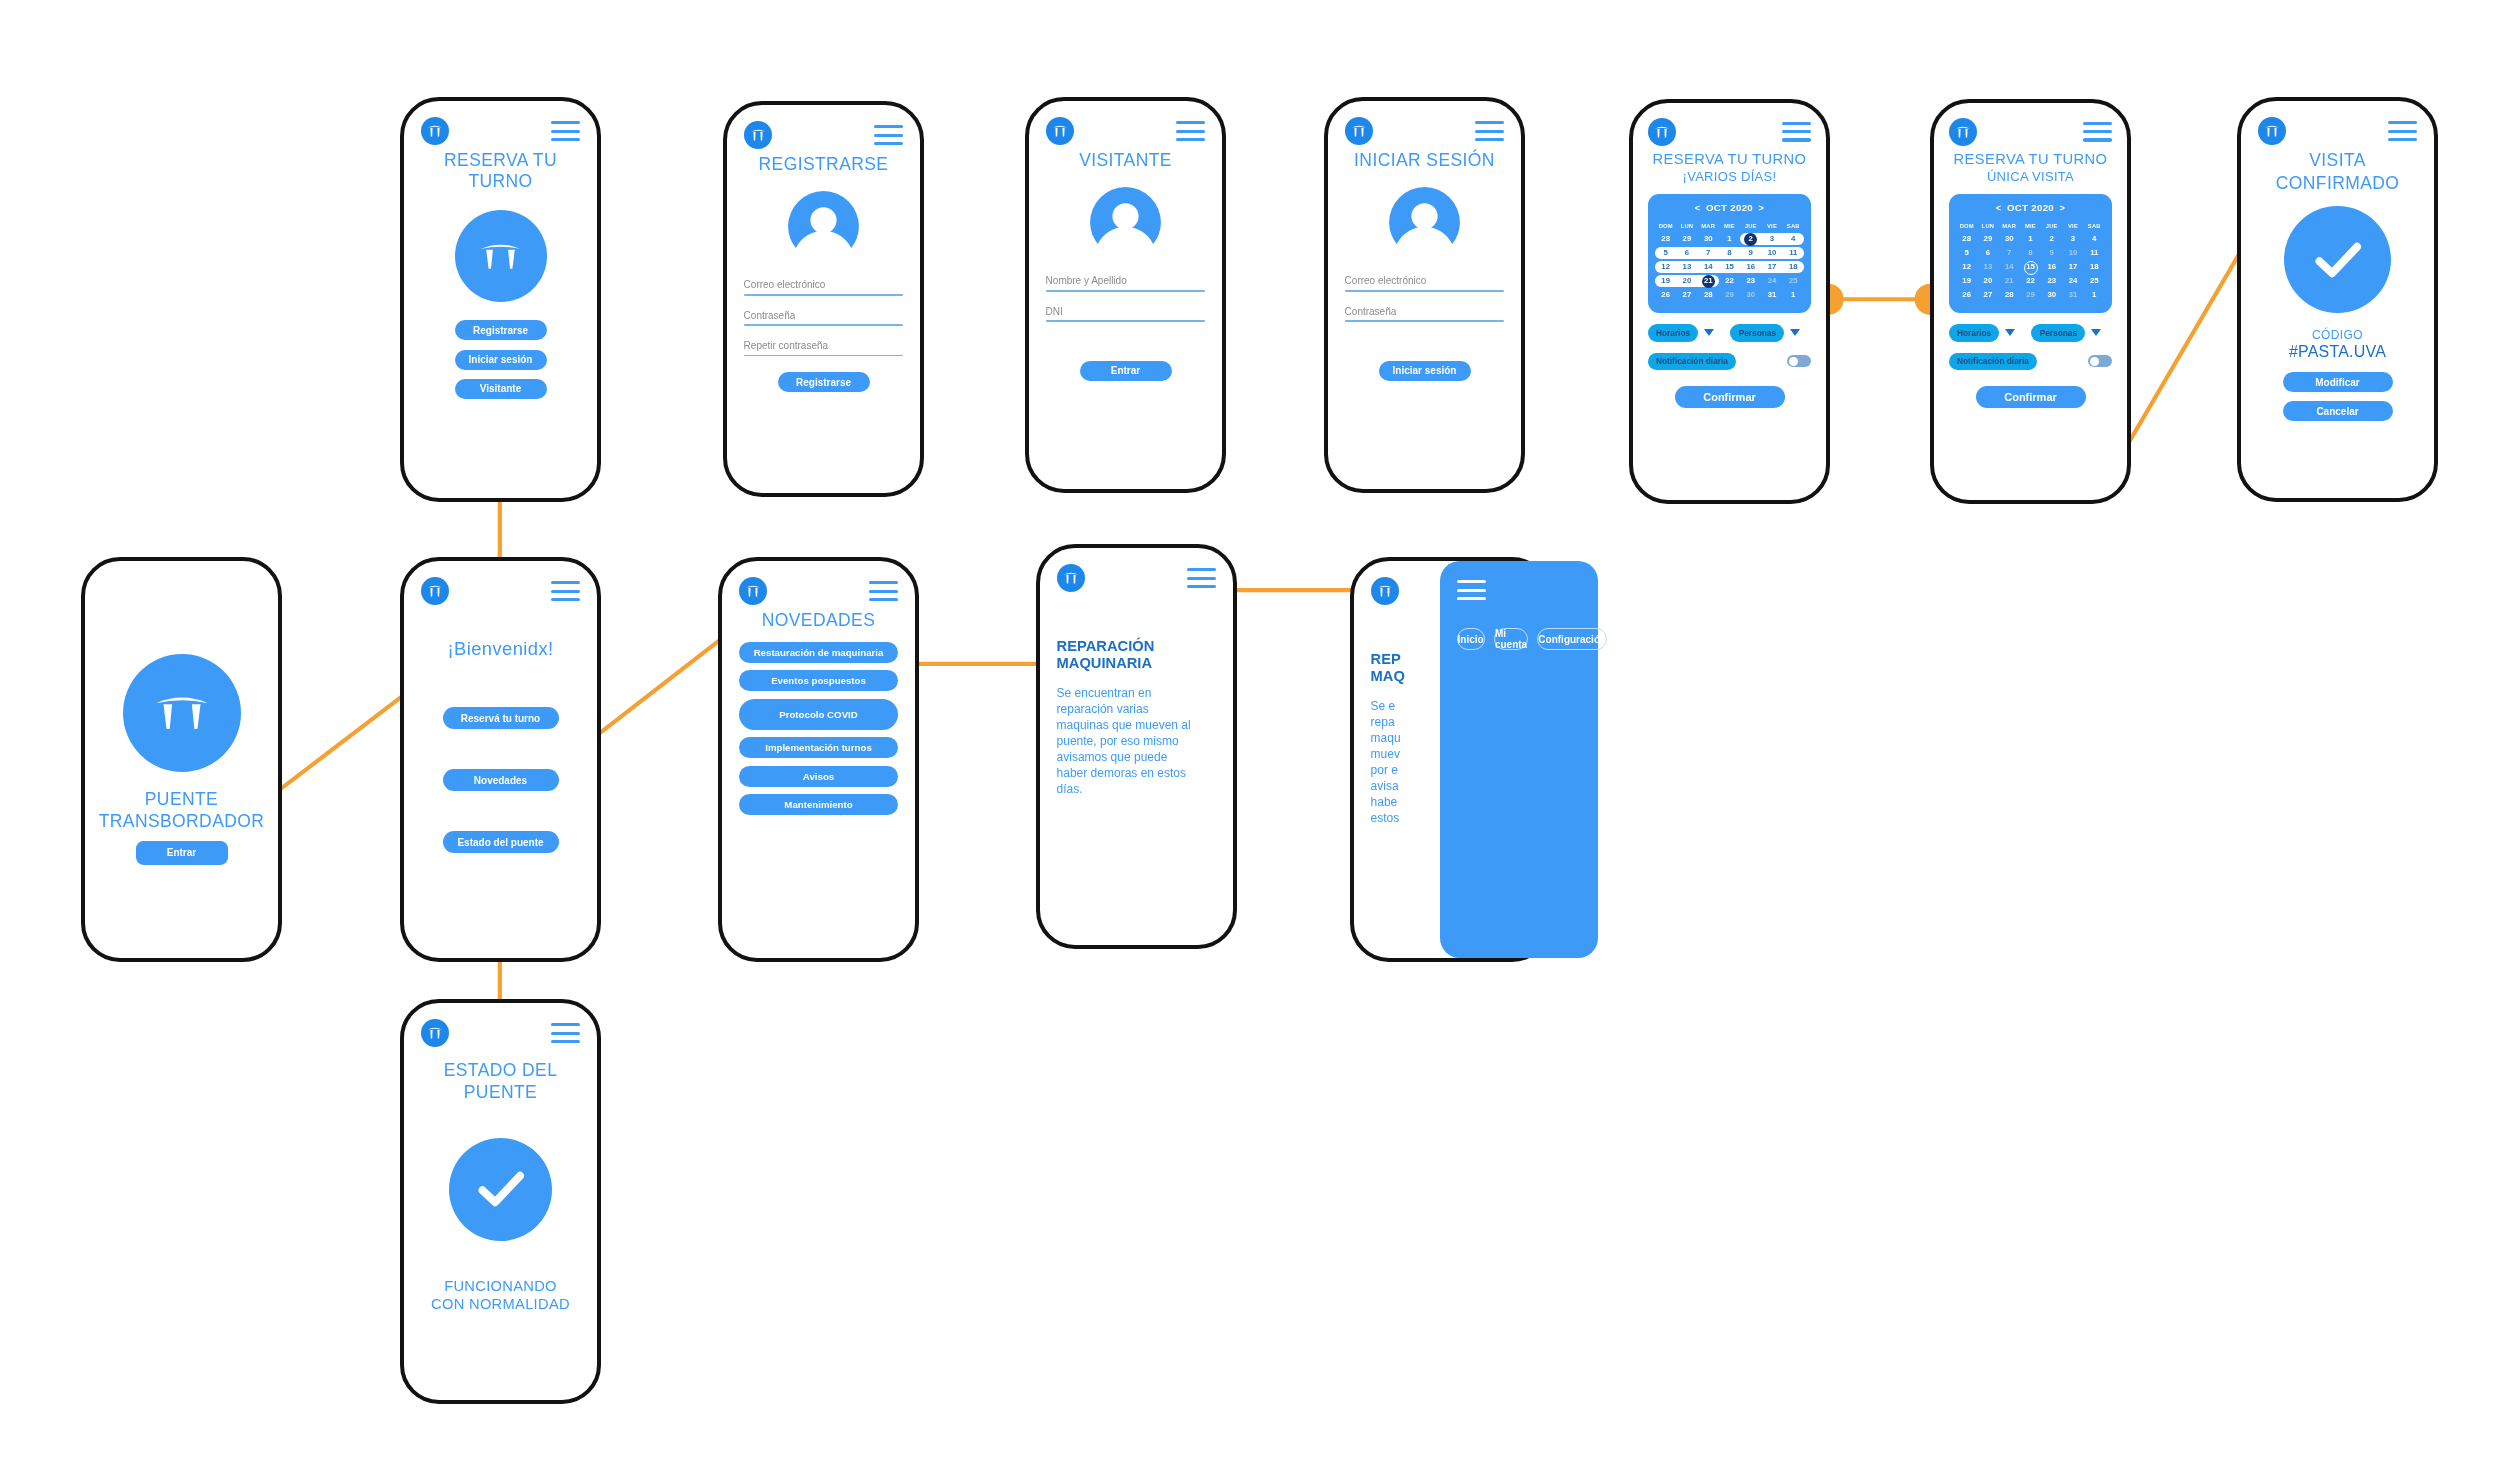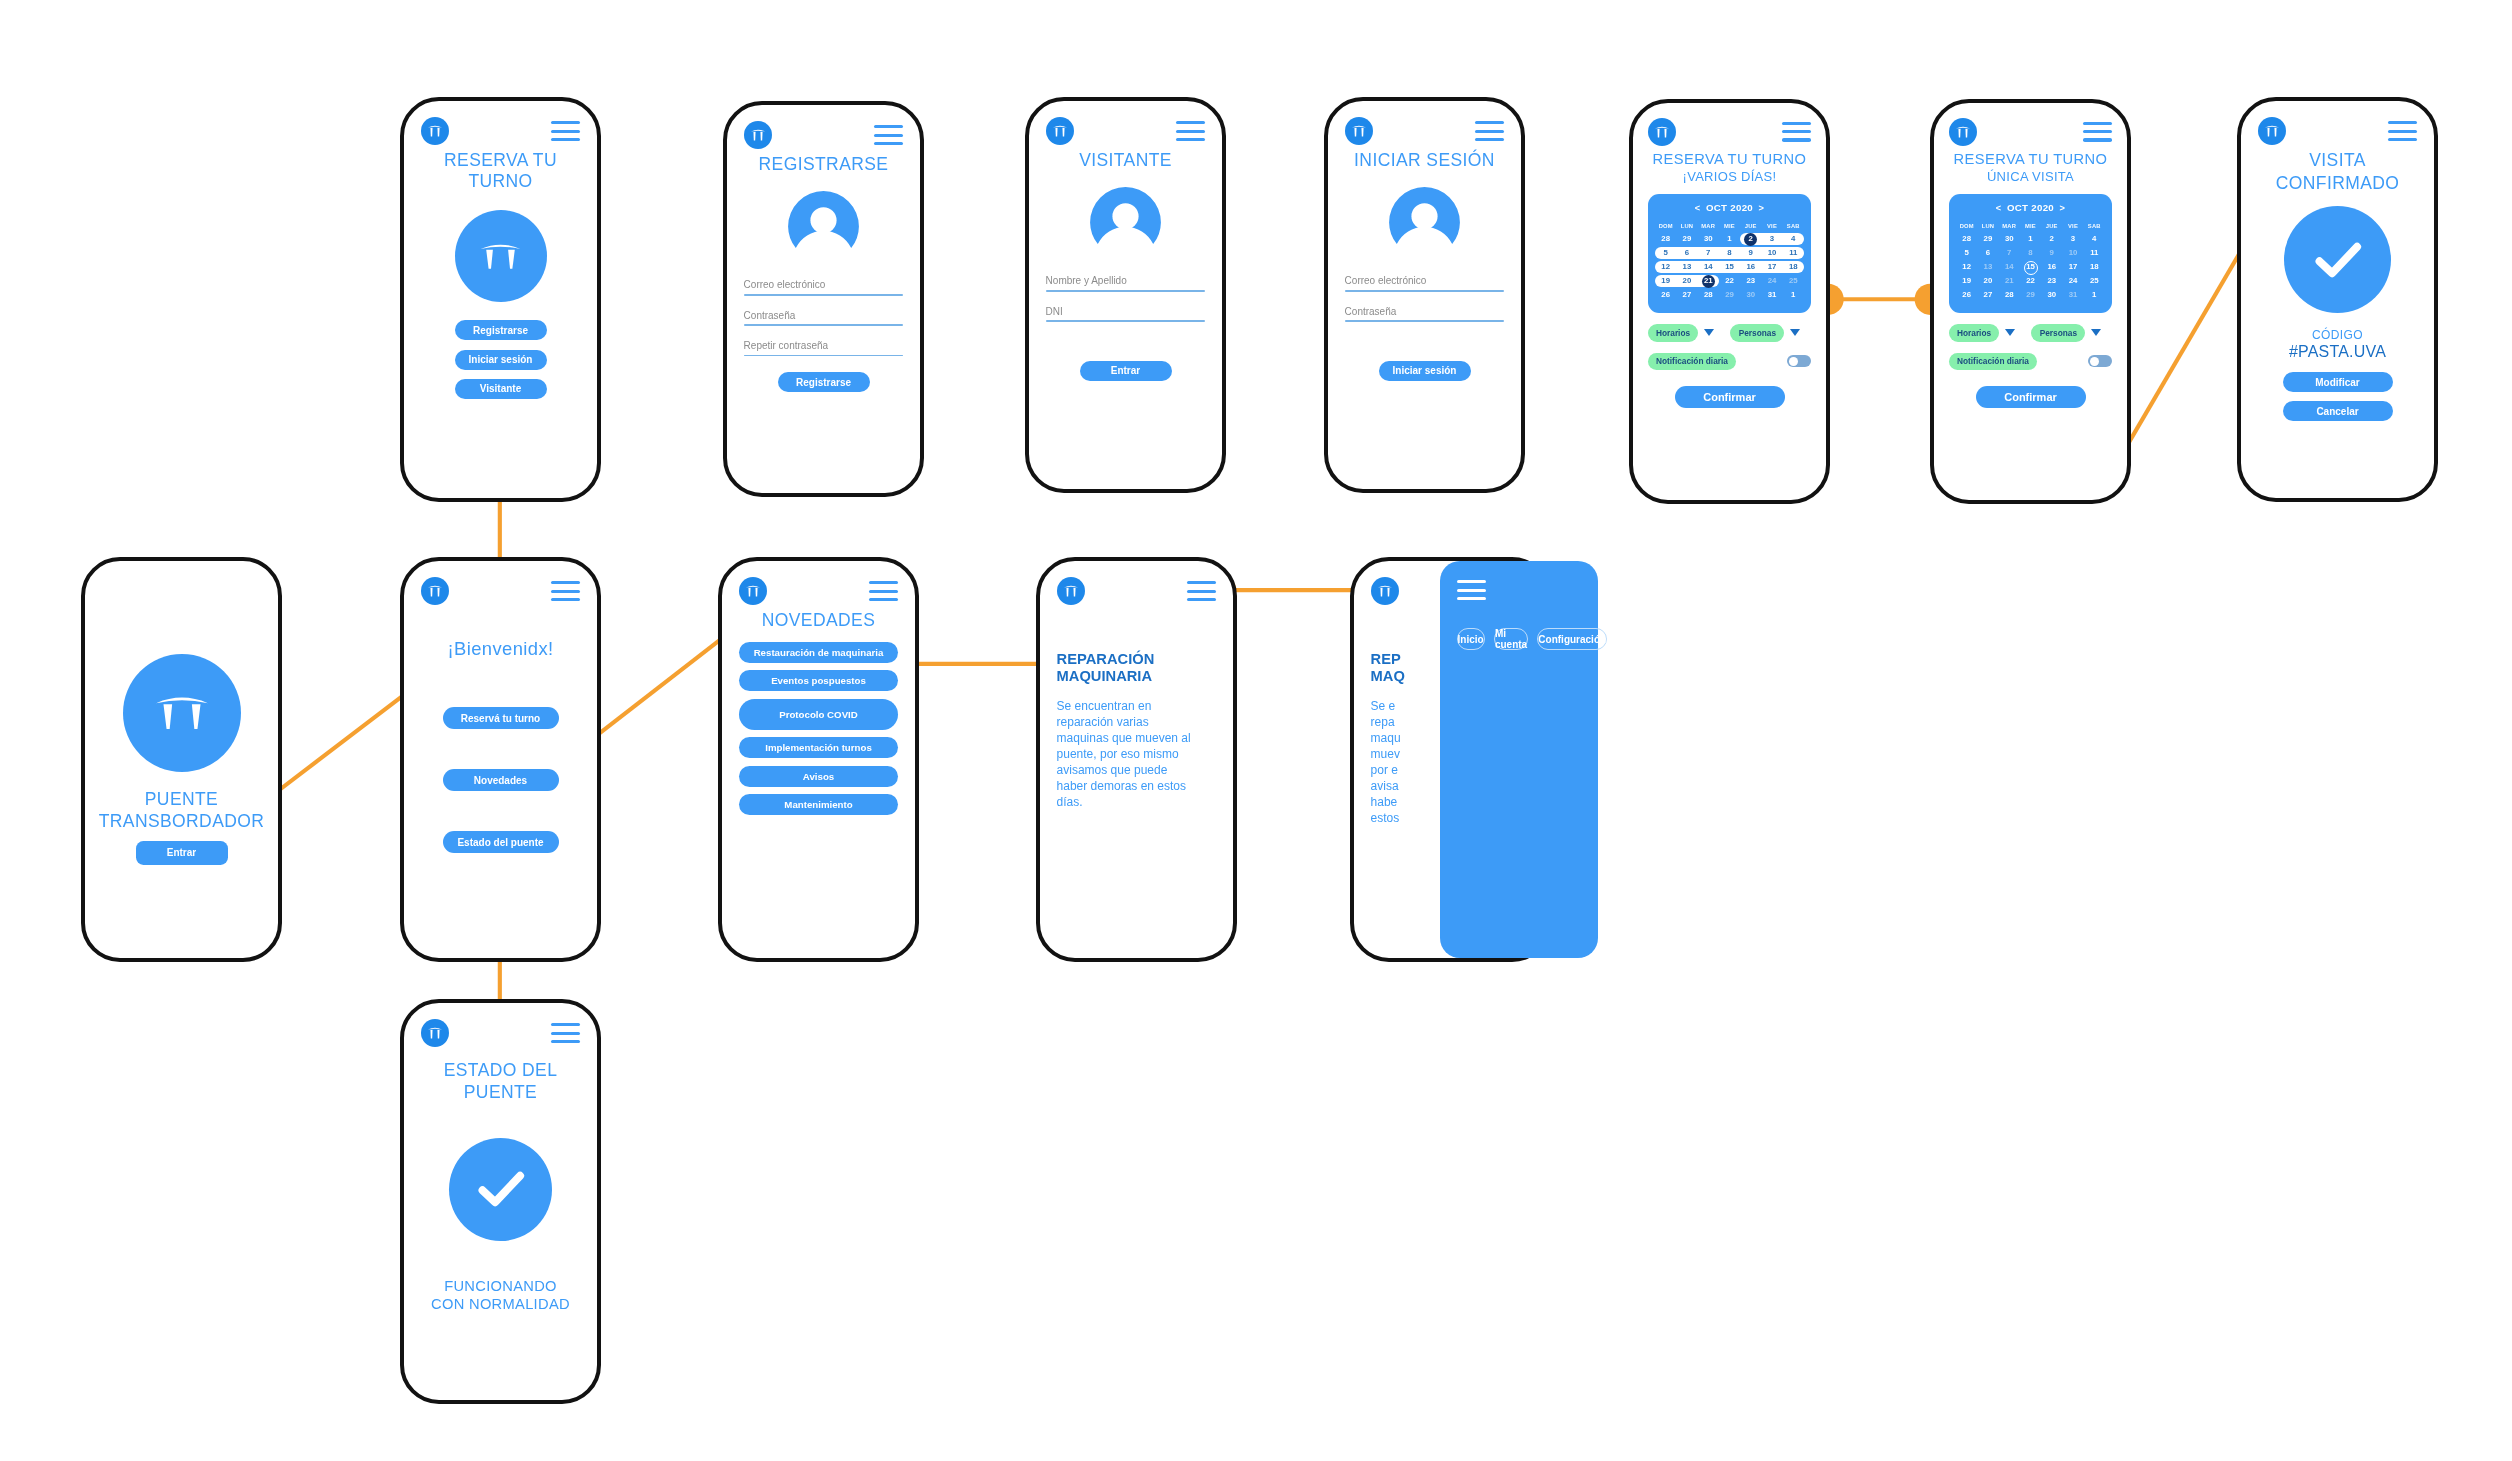--- a/index.html
+++ b/index.html
@@ -107,21 +107,21 @@
     border: 1.5px solid #ffffff; border-radius: 50%; z-index: -1;
   }
   .range-pill {
     position: absolute; top: 0.9px; bottom: 0.9px;
     background: #ffffff; border-radius: 920px; z-index: 1;
   }
 
   
   .ctrl-row { display: flex; align-items: center; margin-top: 11px; gap: 5.5px; }
   .ctrl-pill {
-    background: #86efac; color: #1b4d80; font-size: 8.3px; font-weight: 600;
+    background: #0ea5e9; color: #1b4d80; font-size: 8.3px; font-weight: 600;
     border-radius: 920px; padding: 3.7px 8.3px; white-space: nowrap;
   }
   .caret { width: 0; height: 0; border-left: 5.5px solid transparent; border-right: 5.5px solid transparent; border-top: 7.4px solid #1b6fc4; }
   .toggle { width: 24px; height: 12px; border-radius: 920px; background: #7da9d4; position: relative; margin-left: auto; }
   .toggle::after { content: ""; position: absolute; left: 1.4px; top: 1.4px; width: 9.2px; height: 9.2px; border-radius: 50%; background: #ffffff; }
 
   
   .drawer {
     position: absolute; top: 0; right: -51px; width: 158px; height: 100%;
     background: #3d9bf7; border-radius: 20px;
@@ -596,21 +596,21 @@
         <div class="btn wide" style="height:21px; font-size:9.7px;">Restauración de maquinaria</div>
         <div class="btn wide" style="height:21px; font-size:9.7px;">Eventos pospuestos</div>
         <div class="btn wide" style="height:31px; font-size:9.7px;">Protocolo COVID</div>
         <div class="btn wide" style="height:21px; font-size:9.7px;">Implementación turnos</div>
         <div class="btn wide" style="height:21px; font-size:9.7px;">Avisos</div>
         <div class="btn wide" style="height:21px; font-size:9.7px;">Mantenimiento</div>
       </div>
     </div>
   </div>
 
-  <div class="phone" style="left:1036px; top:557px; width:201px; height:405px;">
+  <div class="phone" style="left:1036px; top:544px; width:201px; height:405px;">
     <div class="phone-inner">
       <div class="phone-header">
         <svg class="logo" viewBox="0 0 40 40">
           <circle cx="20" cy="20" r="20" fill="#1e88ea"></circle>
           <path d="M10 15 Q20 10 30 15 Q20 12.5 10 15 Z" fill="#fff"></path>
           <path d="M13.5 15.5 L16.5 15.5 L16 28 L14 28 Z" fill="#fff"></path>
           <path d="M23.5 15.5 L26.5 15.5 L26 28 L24 28 Z" fill="#fff"></path>
         </svg>
         <div class="hamburger">
             <span></span>

